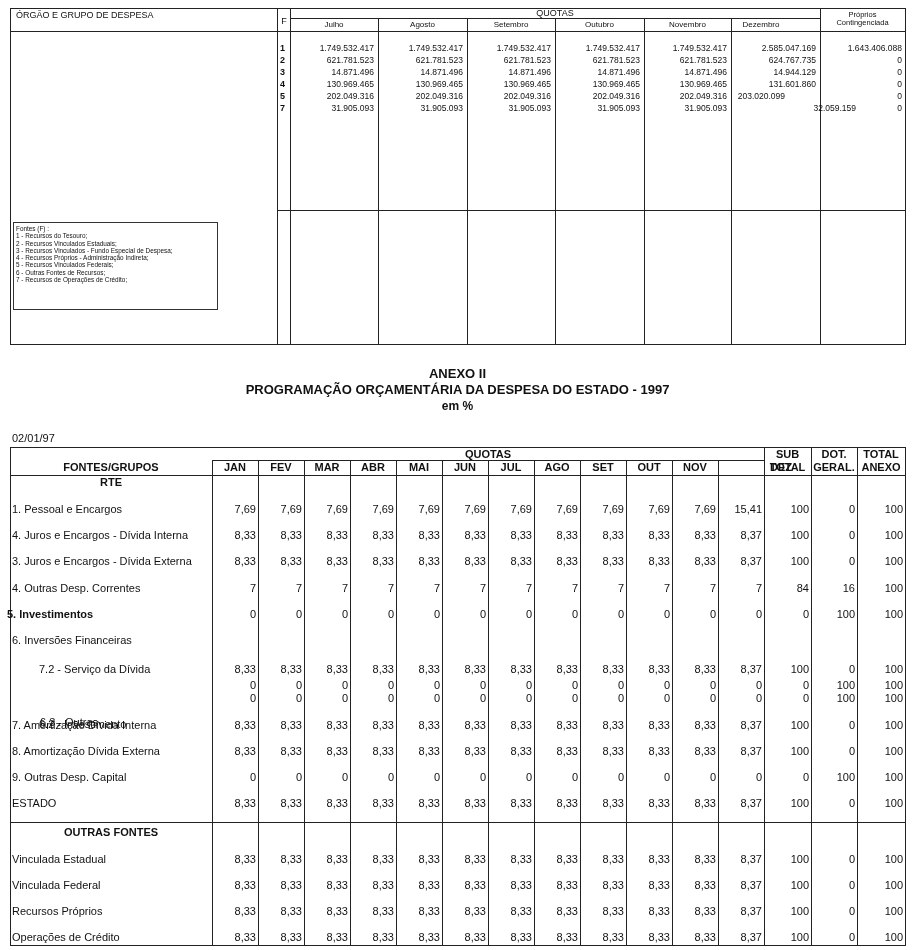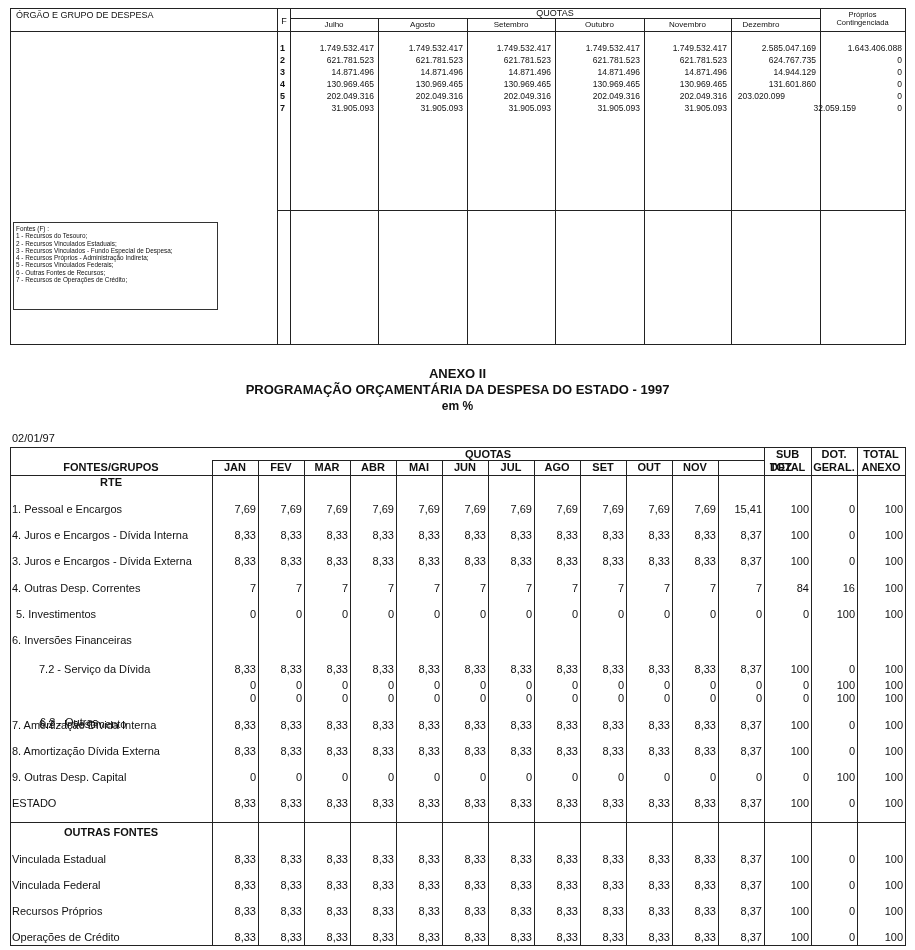--- a/index.html
+++ b/index.html
@@ -244,21 +244,21 @@
         <div class="abs b-num" style="left: 534px; top: 582px; width: 44px;">7</div>
         <div class="abs b-num" style="left: 580px; top: 582px; width: 44px;">7</div>
         <div class="abs b-num" style="left: 626px; top: 582px; width: 44px;">7</div>
         <div class="abs b-num" style="left: 672px; top: 582px; width: 44px;">7</div>
         <div class="abs b-num" style="left: 718px; top: 582px; width: 44px;">7</div>
         <div class="abs b-num" style="left: 764px; top: 582px; width: 45px;">84</div>
         <div class="abs b-num" style="left: 811px; top: 582px; width: 44px;">16</div>
         <div class="abs b-num" style="left: 857px; top: 582px; width: 46px;">100</div>
       </div>
       <div>
-        <div class="abs b-lbl" style="left: 16px; top: 608px;">5. Investimentos</div>
+        <div class="abs b-lbl" style="left: 7px; top: 608px; font-weight: bold;">5. Investimentos</div>
         <div class="abs b-num" style="left: 212px; top: 608px; width: 44px;">0</div>
         <div class="abs b-num" style="left: 258px; top: 608px; width: 44px;">0</div>
         <div class="abs b-num" style="left: 304px; top: 608px; width: 44px;">0</div>
         <div class="abs b-num" style="left: 350px; top: 608px; width: 44px;">0</div>
         <div class="abs b-num" style="left: 396px; top: 608px; width: 44px;">0</div>
         <div class="abs b-num" style="left: 442px; top: 608px; width: 44px;">0</div>
         <div class="abs b-num" style="left: 488px; top: 608px; width: 44px;">0</div>
         <div class="abs b-num" style="left: 534px; top: 608px; width: 44px;">0</div>
         <div class="abs b-num" style="left: 580px; top: 608px; width: 44px;">0</div>
         <div class="abs b-num" style="left: 626px; top: 608px; width: 44px;">0</div>

